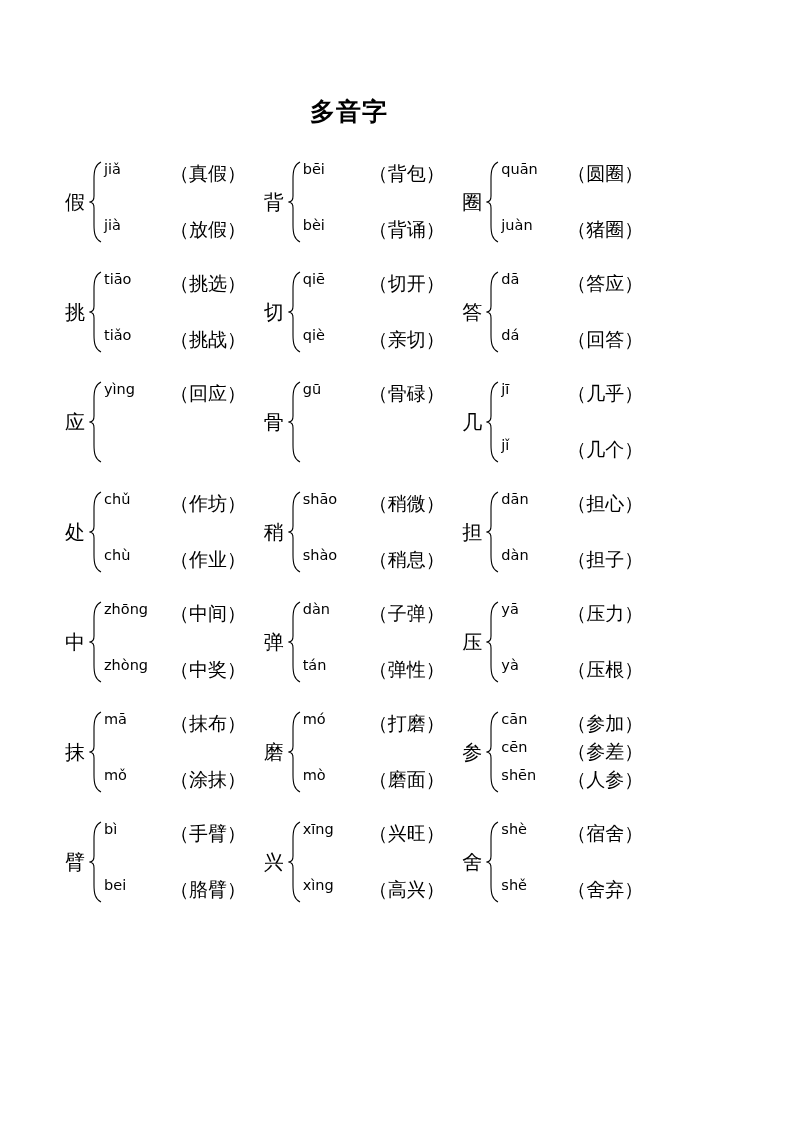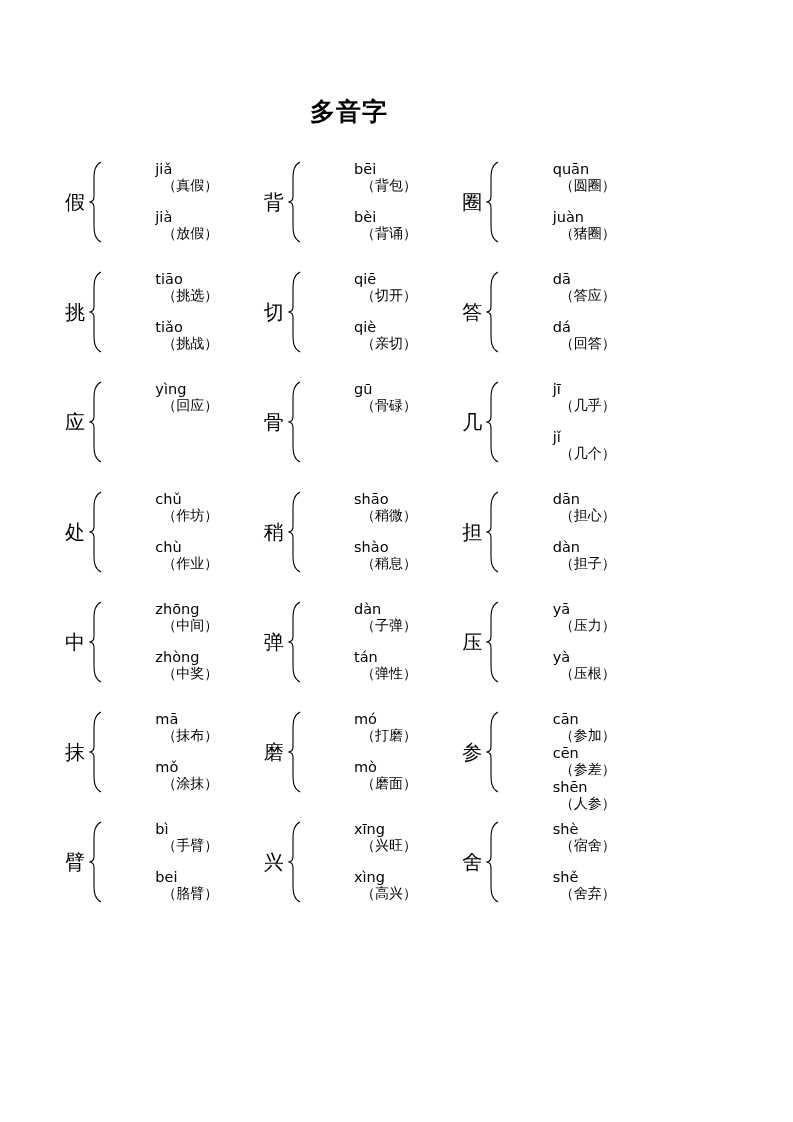--- a/index.html
+++ b/index.html
@@ -74,34 +74,35 @@
     height: 86px;
     padding-top: 2px;
     padding-bottom: 2px;
     box-sizing: border-box;
   }
   .entries.three {
     height: 86px;
   }
   .entry {
     display: flex;
-    flex-direction: column;
-    align-items: center;
+    flex-direction: row;
+    align-items: flex-start;
     white-space: nowrap;
+    gap: 8px;
   }
   .pinyin {
     font-family: "DejaVu Sans", "Liberation Sans", sans-serif;
     font-size: 14.5px;
     min-width: 54px;
     display: inline-block;
   }
   .word {
     font-family: "DejaVu Sans", "Liberation Sans", sans-serif;
-    font-size: 14px;
-    margin-left: 16px;
+    font-size: 19px;
+    margin-left: 4px;
   }
   .two .entry:first-child { margin-bottom: auto; }
 </style>
 </head>
 <body>
 
 <div class="page">
   <h1 class="doc-title">多音字</h1>
   <div class="grid" id="grid">
       <div class="row">

